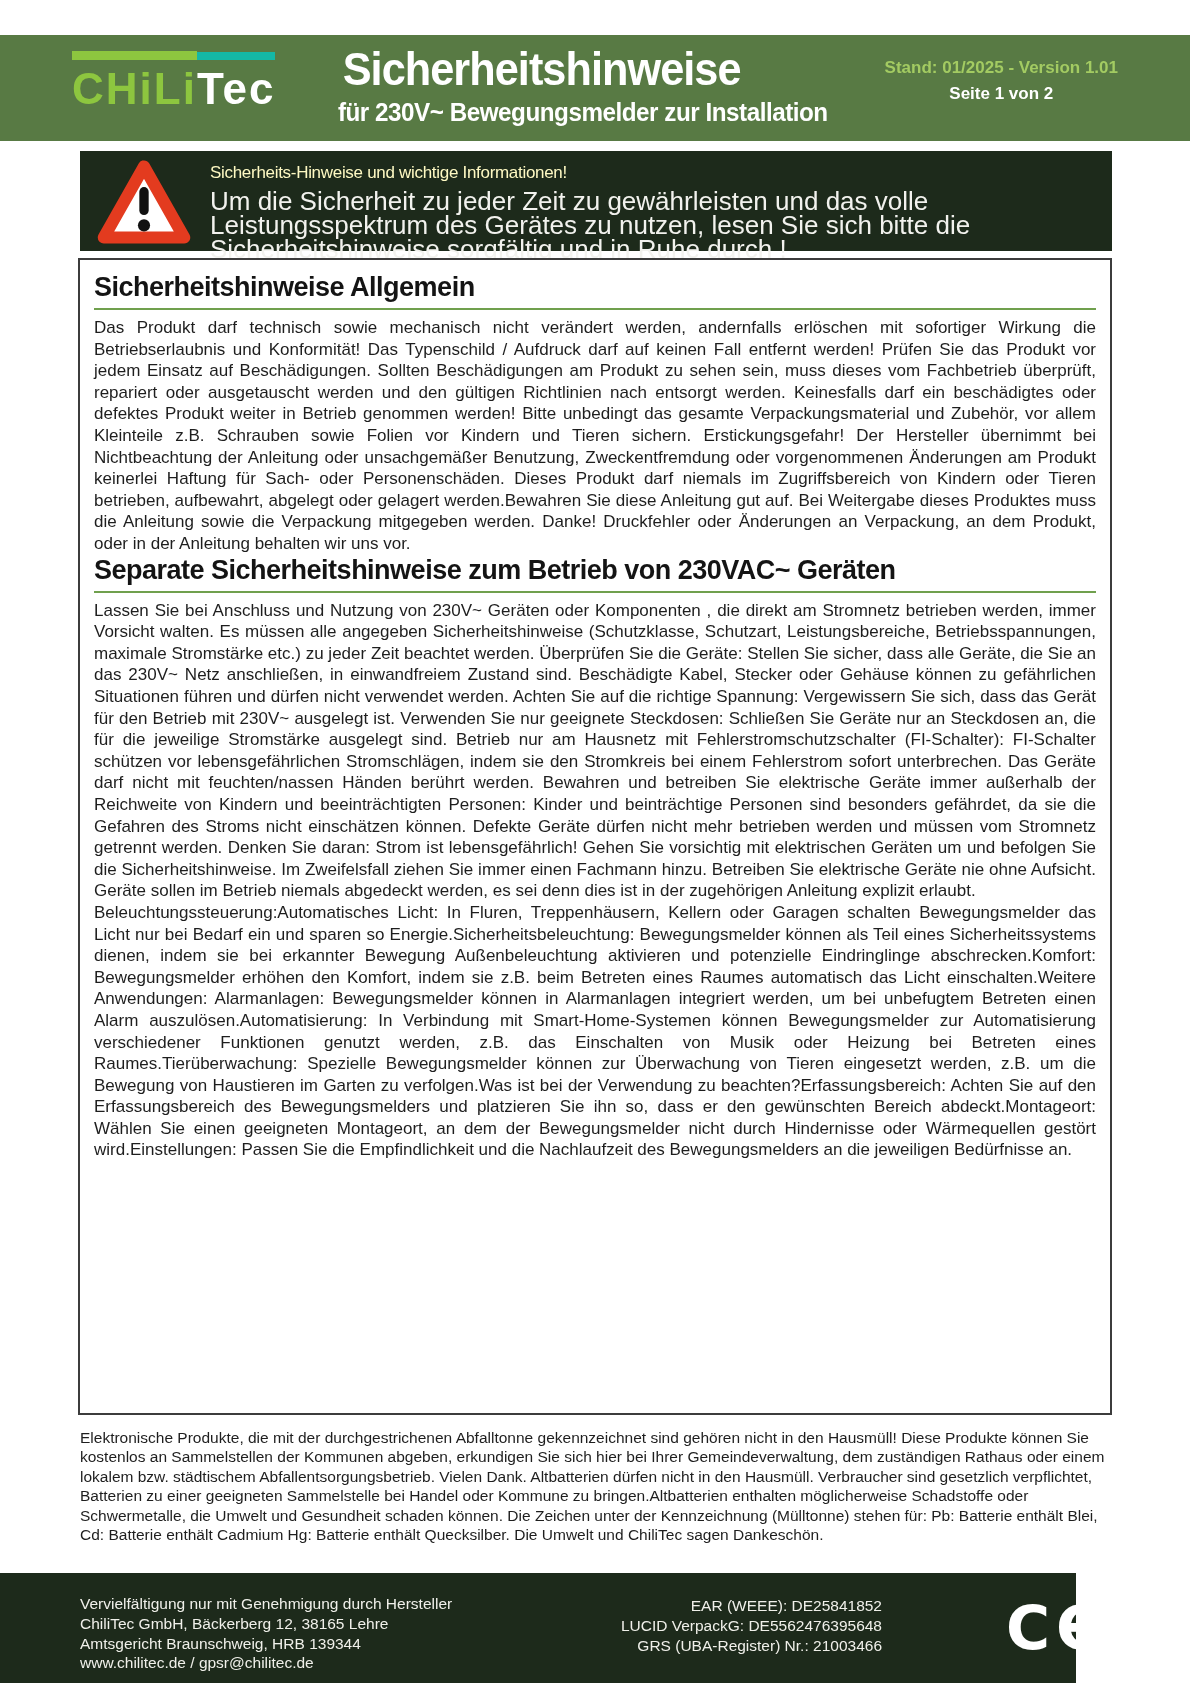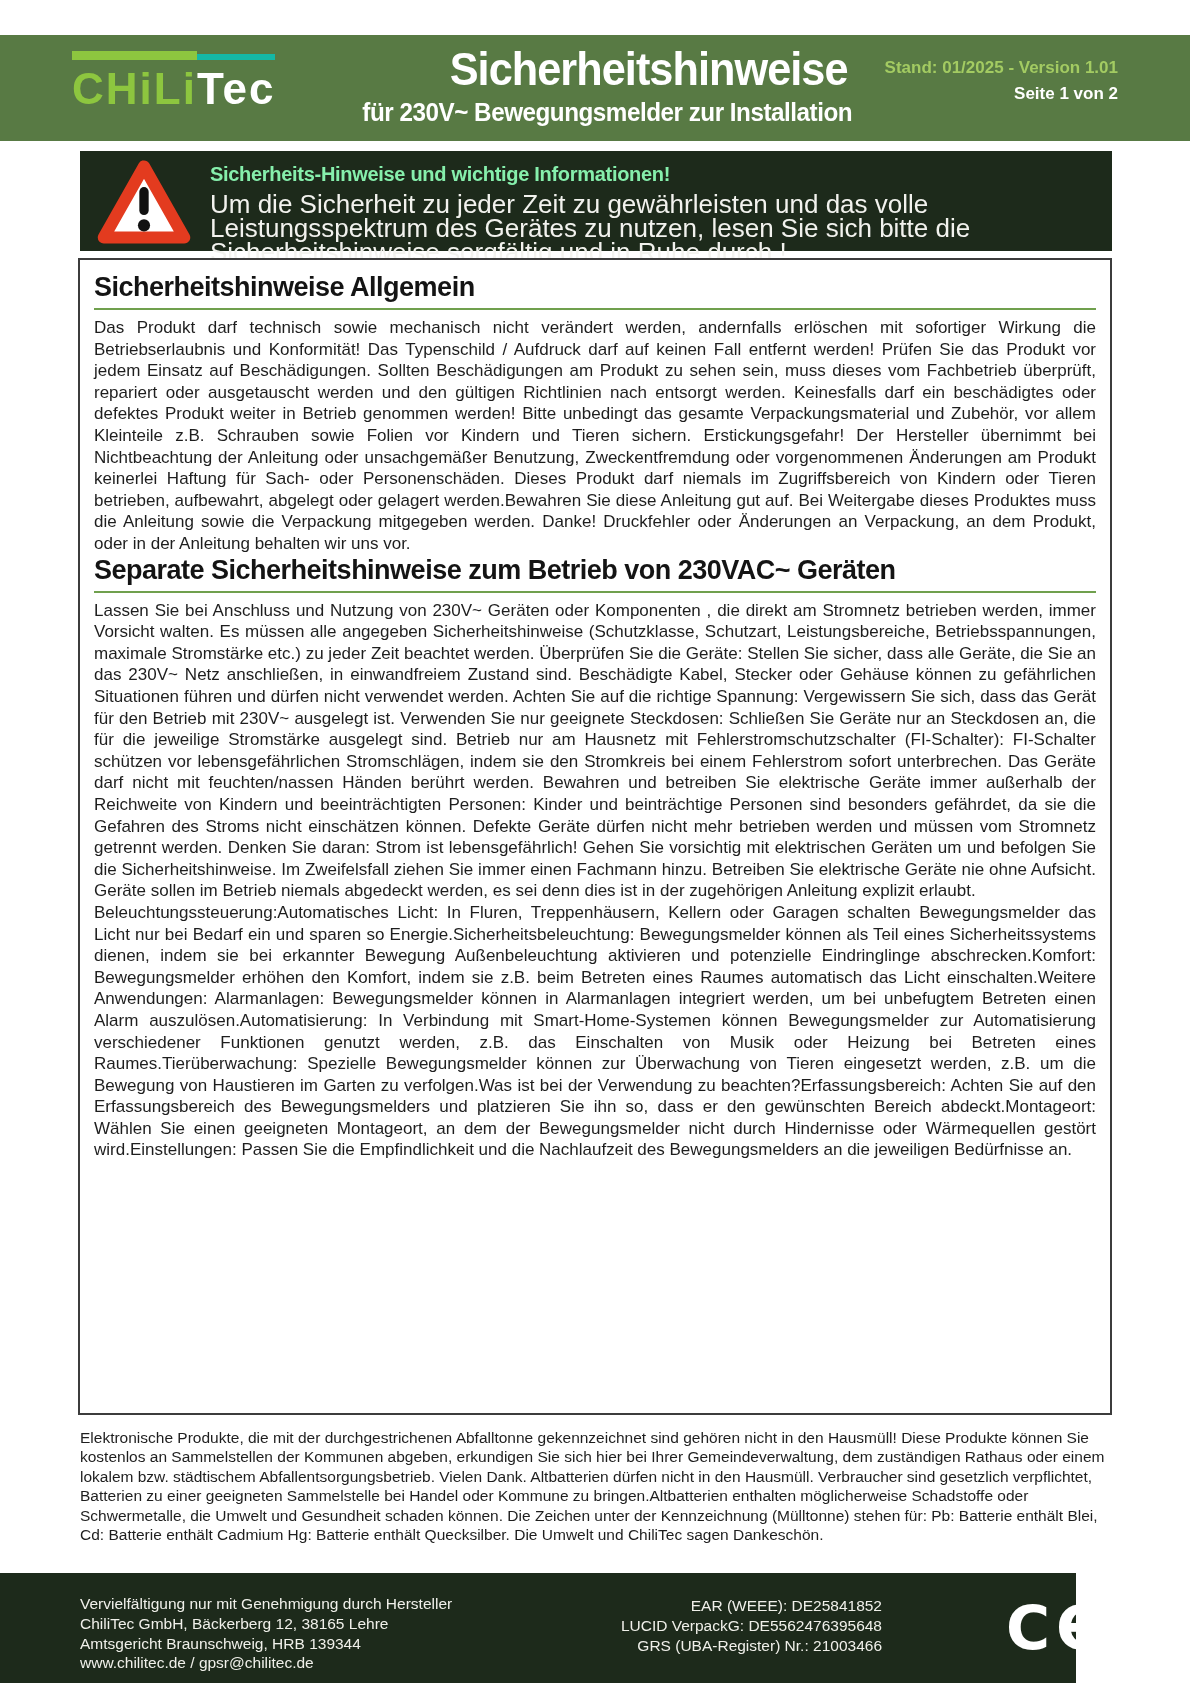--- a/index.html
+++ b/index.html
@@ -5,36 +5,36 @@
   * { margin:0; padding:0; box-sizing:border-box; }
   html,body { width:1190px; height:1683px; background:#ffffff;
     font-family:"Liberation Sans", sans-serif; color:#1f1f1f; position:relative; }
 
   
   .header-band { position:absolute; top:35px; left:0; width:1190px; height:106px;
     background:#587a44; }
   .logo { position:absolute; left:72px; top:24px; font-weight:bold; font-size:44px;
     letter-spacing:2px; line-height:1; padding-top:8px; white-space:nowrap; }
   .logo .chili { color:#8dc63f; border-top:9px solid #8dc63f; padding-top:4px; }
-  .logo .tec   { color:#ffffff; border-top:6px solid #14b8a6; padding-top:4px; }
-  .header-title-wrap { position:absolute; left:330px; top:8px; width:530px; text-align:right; }
+  .logo .tec   { color:#ffffff; border-top:8px solid #14b8a6; padding-top:4px; }
+  .header-title-wrap { position:absolute; left:330px; top:8px; width:530px; text-align:left; }
   .header-title { color:#ffffff; font-weight:bold; font-size:46px; letter-spacing:-1px;
     display:inline-block; transform:scaleX(0.94); line-height:1.15; }
   .header-subtitle { color:#ffffff; font-weight:bold; font-size:25px; letter-spacing:-0.5px;
     display:block; transform:scaleX(0.97); margin-top:2px; }
-  .header-meta { position:absolute; right:72px; top:20px; text-align:right; line-height:1.55; }
+  .header-meta { position:absolute; right:72px; top:20px; text-align:center; line-height:1.55; }
   .header-stand { color:#a3cb62; font-weight:bold; font-size:17px; }
   .header-page  { color:#ffffff; font-weight:bold; font-size:17px; }
 
   
   .warn-banner { position:absolute; top:151px; left:80px; width:1032px; height:100px;
     background:#1d2a1b; }
   .warn-triangle { position:absolute; left:16px; top:8px; width:96px; height:86px; }
   .warn-texts { position:absolute; left:130px; top:12px; width:880px; }
-  .warn-title { color:#86efac; font-weight:bold; font-size:20px; letter-spacing:-0.3px;
+  .warn-title { color:#fef9c3; font-weight:normal; font-size:17px; letter-spacing:-0.3px;
     margin-bottom:6px; }
   .warn-body { color:#f2f2ee; font-size:26px; line-height:24px; }
 
   
   .main-box { position:absolute; top:258px; left:78px; width:1034px; height:1157px;
     border:2px solid #3c3c3c; background:#ffffff; padding:12px 14px; overflow:hidden; }
   .sec-heading { font-size:27px; font-weight:bold; color:#141414; letter-spacing:-0.5px;
     line-height:1.15; padding-bottom:5px; border-bottom:2px solid #70a04e; margin-bottom:7px; }
   .sec-heading.spaced { }
   .sec-body { font-size:17px; line-height:21.6px; text-align:justify; color:#1e1e1e; }

